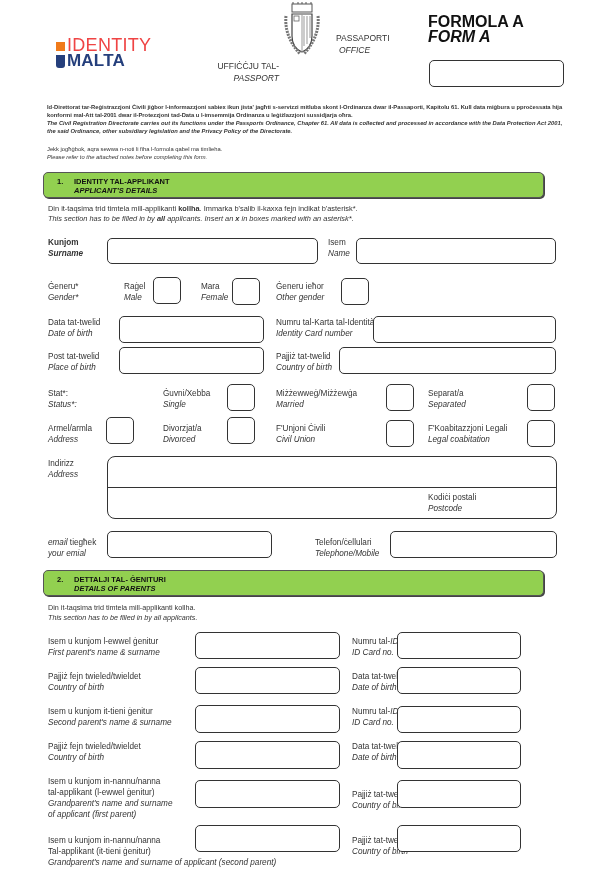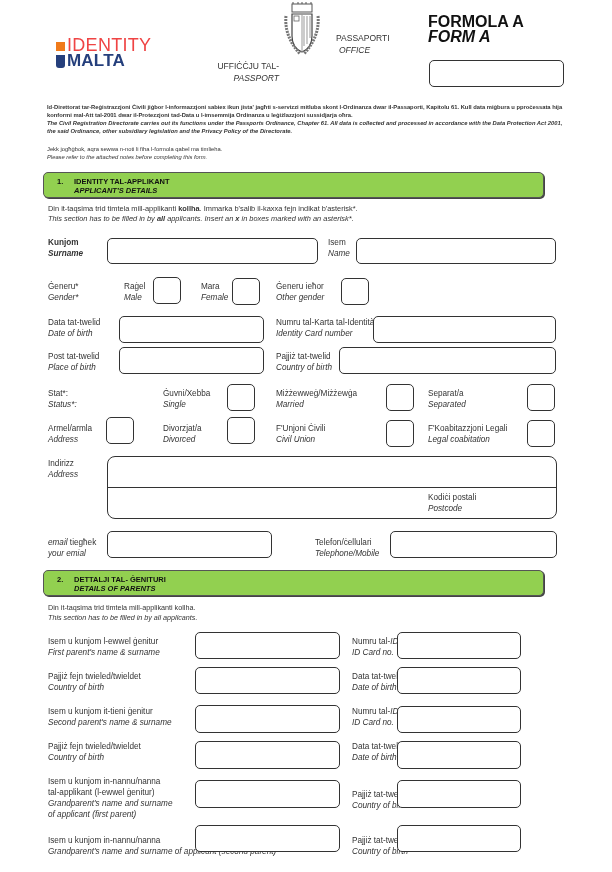--- a/index.html
+++ b/index.html
@@ -262,20 +262,21 @@
 </div>
 <div class="box" style="left:195px;top:780px;width:145px;height:28px;"></div>
 <div class="abs lbl" style="left:352px;top:789px;">
   <span class="mt">Pajjiż tat-twelid</span>
   <span class="en">Country of birth</span>
 </div>
 <div class="box" style="left:397px;top:780px;width:124px;height:28px;"></div>
 
 <div class="abs lbl" style="left:48px;top:835px;">
   <span class="mt">Isem u kunjom in-nannu/nanna</span>
+  <span class="mt">Tal-applikant (it-tieni ġenitur)</span>
   <span class="en" style="white-space:nowrap;">Grandparent's name and surname of applicant (second parent)</span>
 </div>
 <div class="box" style="left:195px;top:825px;width:145px;height:27px;"></div>
 <div class="abs lbl" style="left:352px;top:835px;">
   <span class="mt">Pajjiż tat-twelid</span>
   <span class="en">Country of birth</span>
 </div>
 <div class="box" style="left:397px;top:825px;width:124px;height:27px;"></div>
 
 </body></html>

